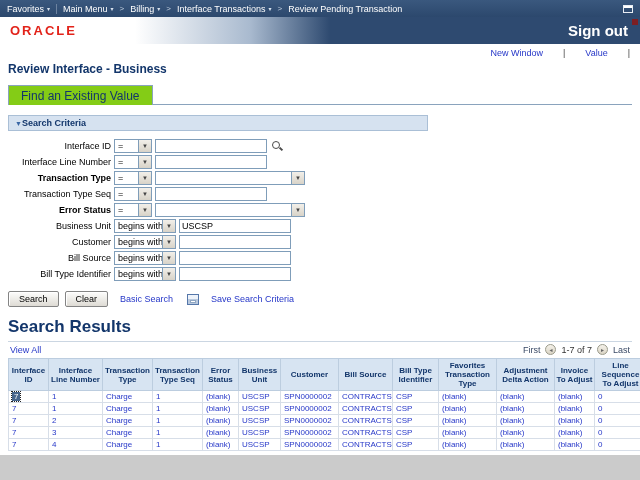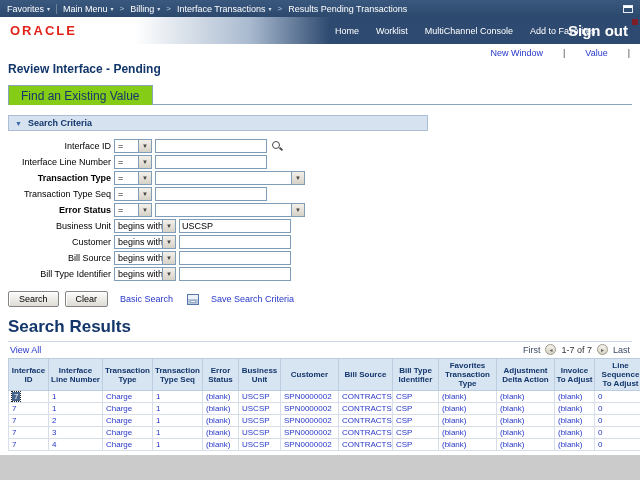--- a/index.html
+++ b/index.html
@@ -29,21 +29,21 @@
   .util a { color:var(--link,#2637c8); text-decoration:none; cursor:pointer; }
   .pipe { color:#444; }
 
   .title { margin:4px 0 0 8px; font-size:12px; font-weight:bold; color:var(--title,#13366b); }
   .instr { margin:9px 0 0 8px; font-size:9px; color:#000; }
 
   .tabs { margin:8px 8px 0 8px; border-bottom:1px solid #8aa3bd; }
   .tab { display:inline-block; background:#84cc16; border:1px solid #8aa3bd; border-bottom:none; padding:3px 12px 2px; font-size:12px; color:var(--title,#13366b); position:relative; top:1px; cursor:pointer; }
 
   .criteria { margin:10px 8px 0 8px; width:420px; }
-  .crit-header { background:var(--bar-bg,#d6e2f0); border:1px solid #aabfd6; padding:2px 6px; font-size:9px; font-weight:bold; color:var(--title,#13366b); display:flex; align-items:center; gap:6px; cursor:pointer; }
+  .crit-header { background:var(--bar-bg,#d6e2f0); border:1px solid #aabfd6; padding:2px 6px; font-size:9px; font-weight:bold; color:var(--title,#13366b); display:flex; align-items:center; gap:0; cursor:pointer; }
   .tri { color:#3a67a5; font-size:7px; }
 
   .frm { margin-top:7px; }
   .frm-row { display:flex; align-items:center; gap:3px; height:15px; margin-bottom:1px; }
   .frm-label { width:103px; text-align:right; font-size:9px; color:#000; flex:none; }
   .frm-label.bold { font-weight:bold; }
   .combo { display:inline-flex; height:14px; border:1px solid var(--field-border,#7f9db9); background:#fff; font-size:9px; align-items:stretch; cursor:pointer; flex:none; }
   .combo-text { padding:1px 3px; flex:1; white-space:nowrap; overflow:hidden; }
   .combo-arrow { width:13px; background:linear-gradient(#f2efe9,#d8d3c8); border-left:1px solid var(--field-border,#7f9db9); display:flex; align-items:center; justify-content:center; font-size:6px; color:#444; flex:none; }
   .txt { height:14px; width:112px; border:1px solid var(--field-border,#7f9db9); font-size:9px; padding:0 2px; font-family:inherit; }
@@ -93,45 +93,39 @@
       <span class="bc-item">
         <span>Main Menu</span>
         <span class="bc-caret">▾</span>
       </span>
       <span class="bc-trail">
           <span class="bc-sep">&gt;</span>
           <span class="bc-item">Billing<span class="bc-caret">▾</span></span>
           <span class="bc-sep">&gt;</span>
           <span class="bc-item">Interface Transactions<span class="bc-caret">▾</span></span>
           <span class="bc-sep">&gt;</span>
-          <span class="bc-item">Results Pending Transactions</span>
+          <span class="bc-item">Review Pending Transaction</span>
         </span>
       <span class="topbar-icon"></span>
     </div>
 
     <div class="oraclebar">
       <span class="logo">ORACLE</span>
-      <div class="hdr-links">
-          <a class="hdr-link">Home</a>
-          <a class="hdr-link">Worklist</a>
-          <a class="hdr-link">MultiChannel Console</a>
-          <a class="hdr-link">Add to Favorites</a>
-        </div>
       <a class="signout">Sign out</a>
       <span class="corner-sq"></span>
     </div>
 
     <div class="util">
       <a>New Window</a>
       <span class="pipe">|</span>
       <a>Value</a>
       <span class="pipe">|</span>
     </div>
 
-    <div class="title">Review Interface - Pending</div>
+    <div class="title">Review Interface - Business</div>
 
     <div class="tabs">
       <span class="tab">Find an Existing Value</span>
     </div>
 
     <div class="criteria">
       <div class="crit-header">
         <span class="tri">▼</span>
         <span>Search Criteria</span>
       </div>

